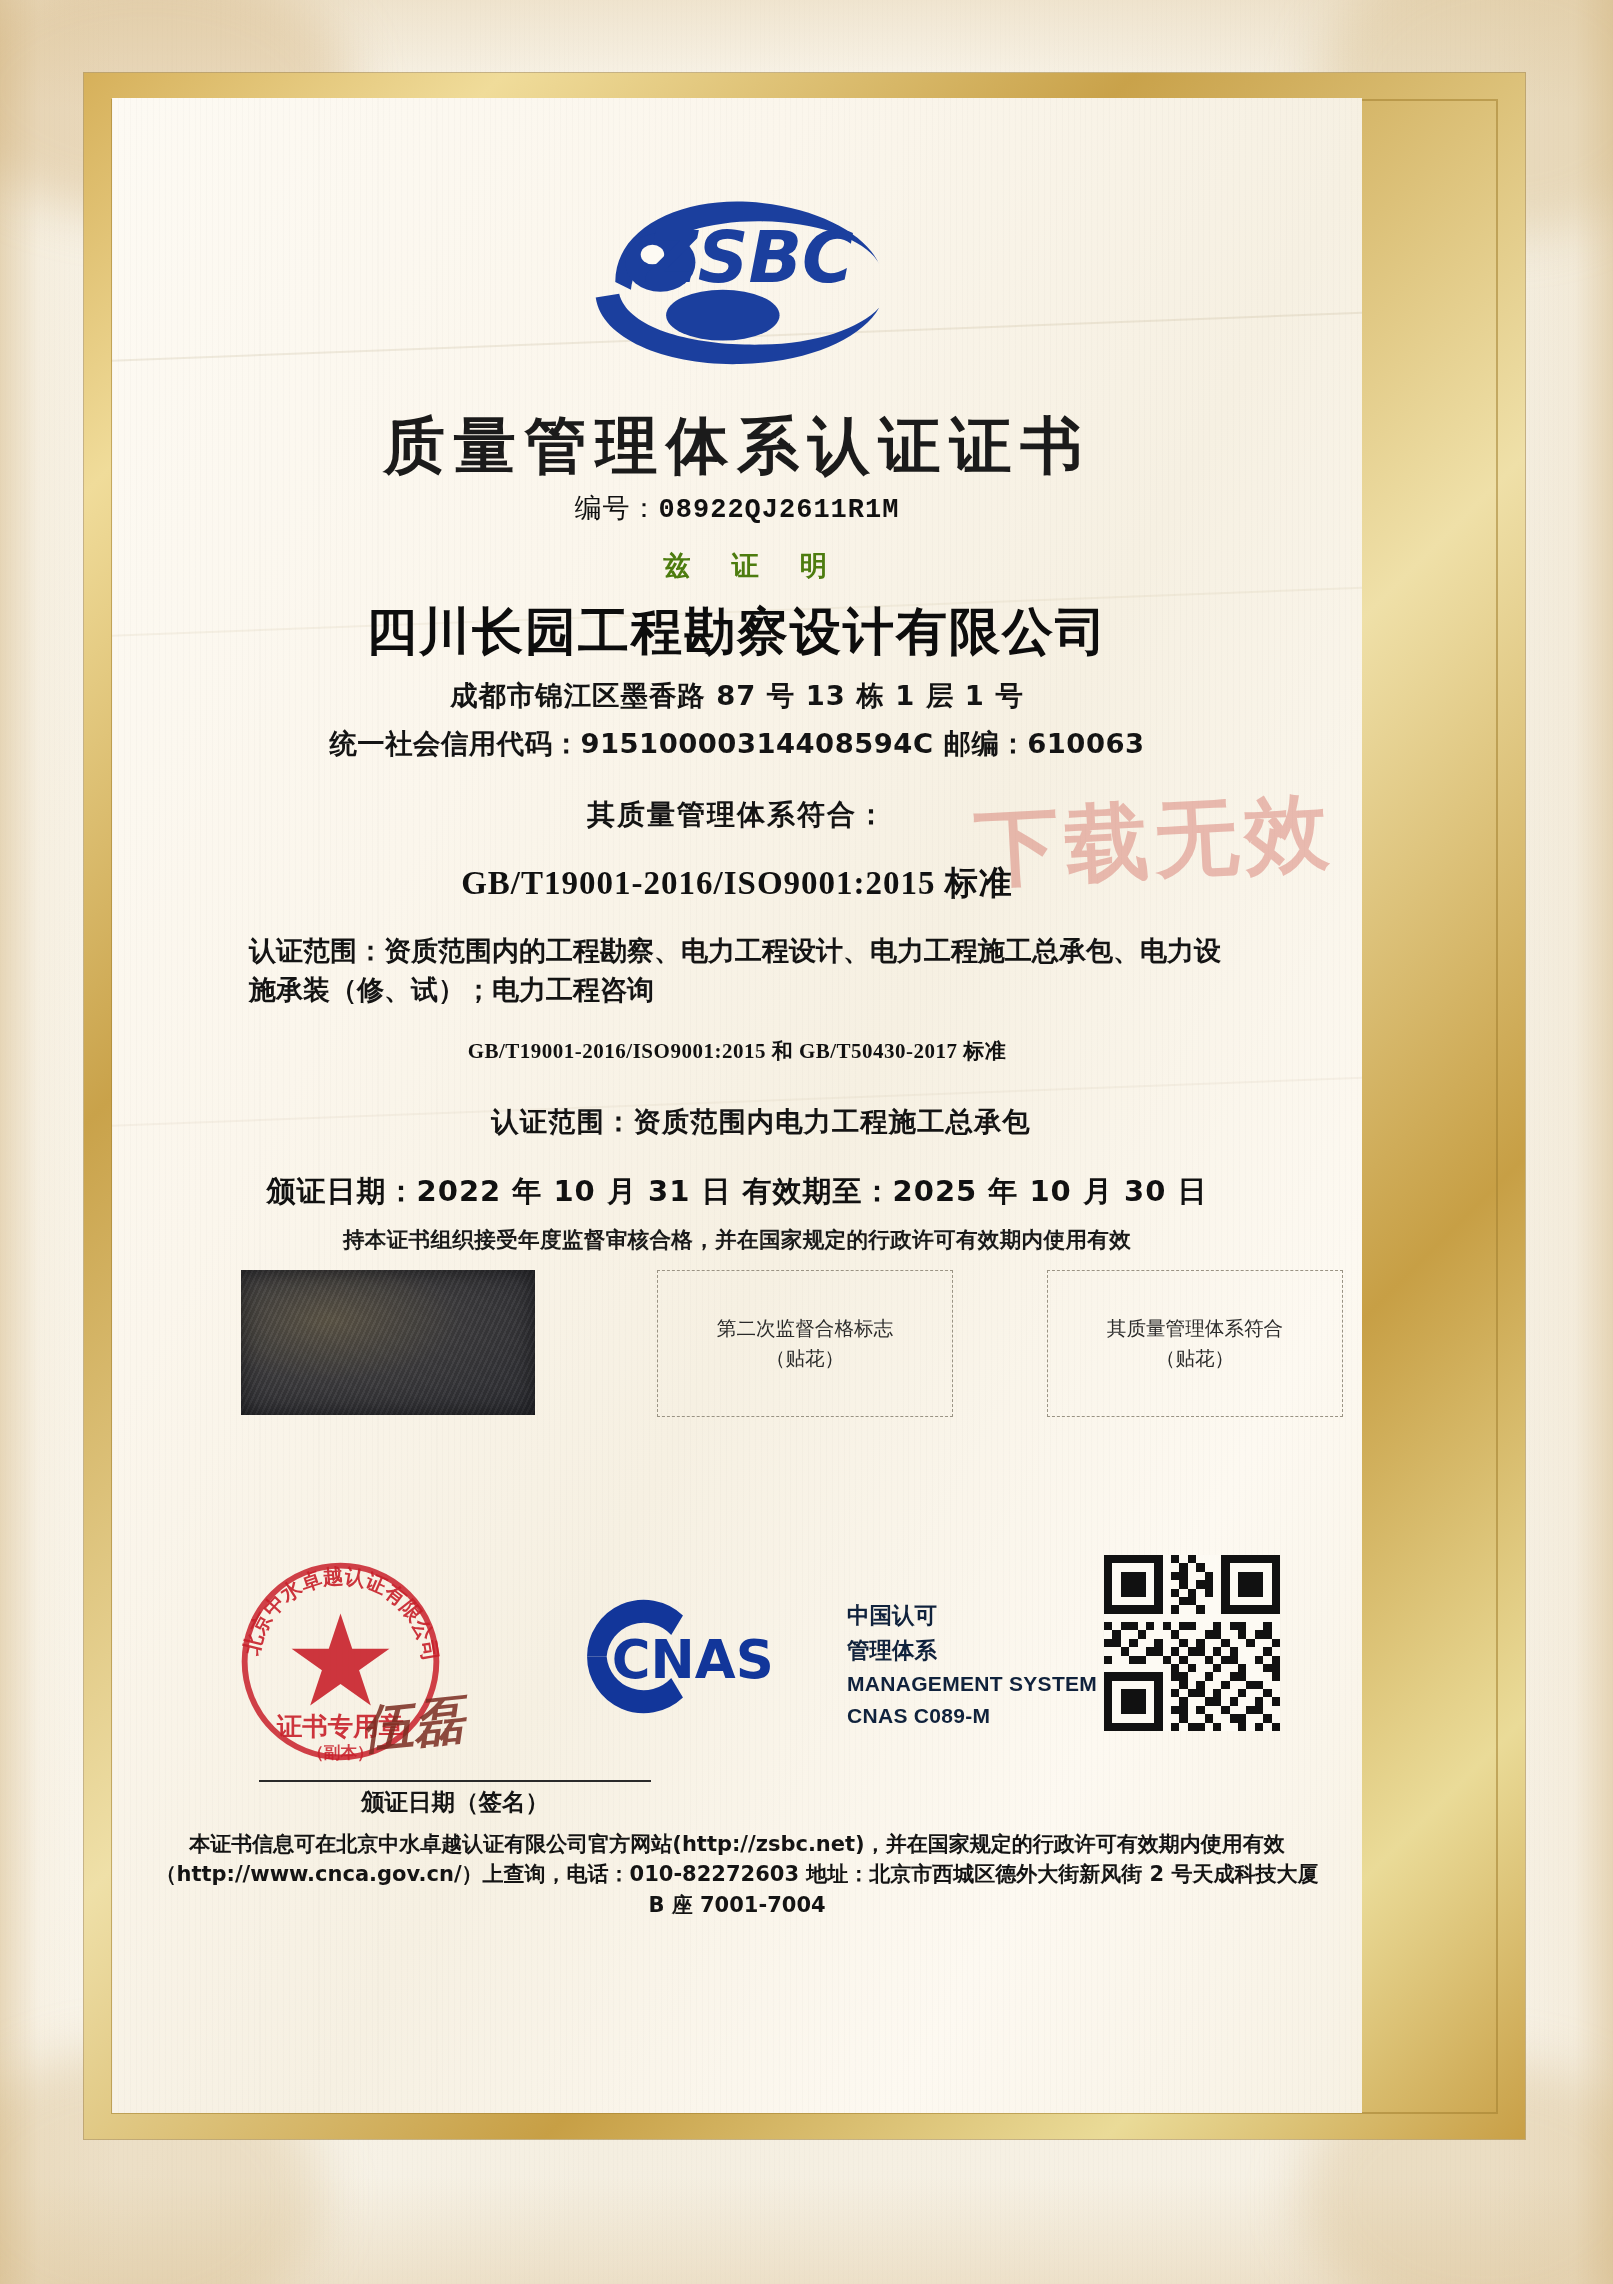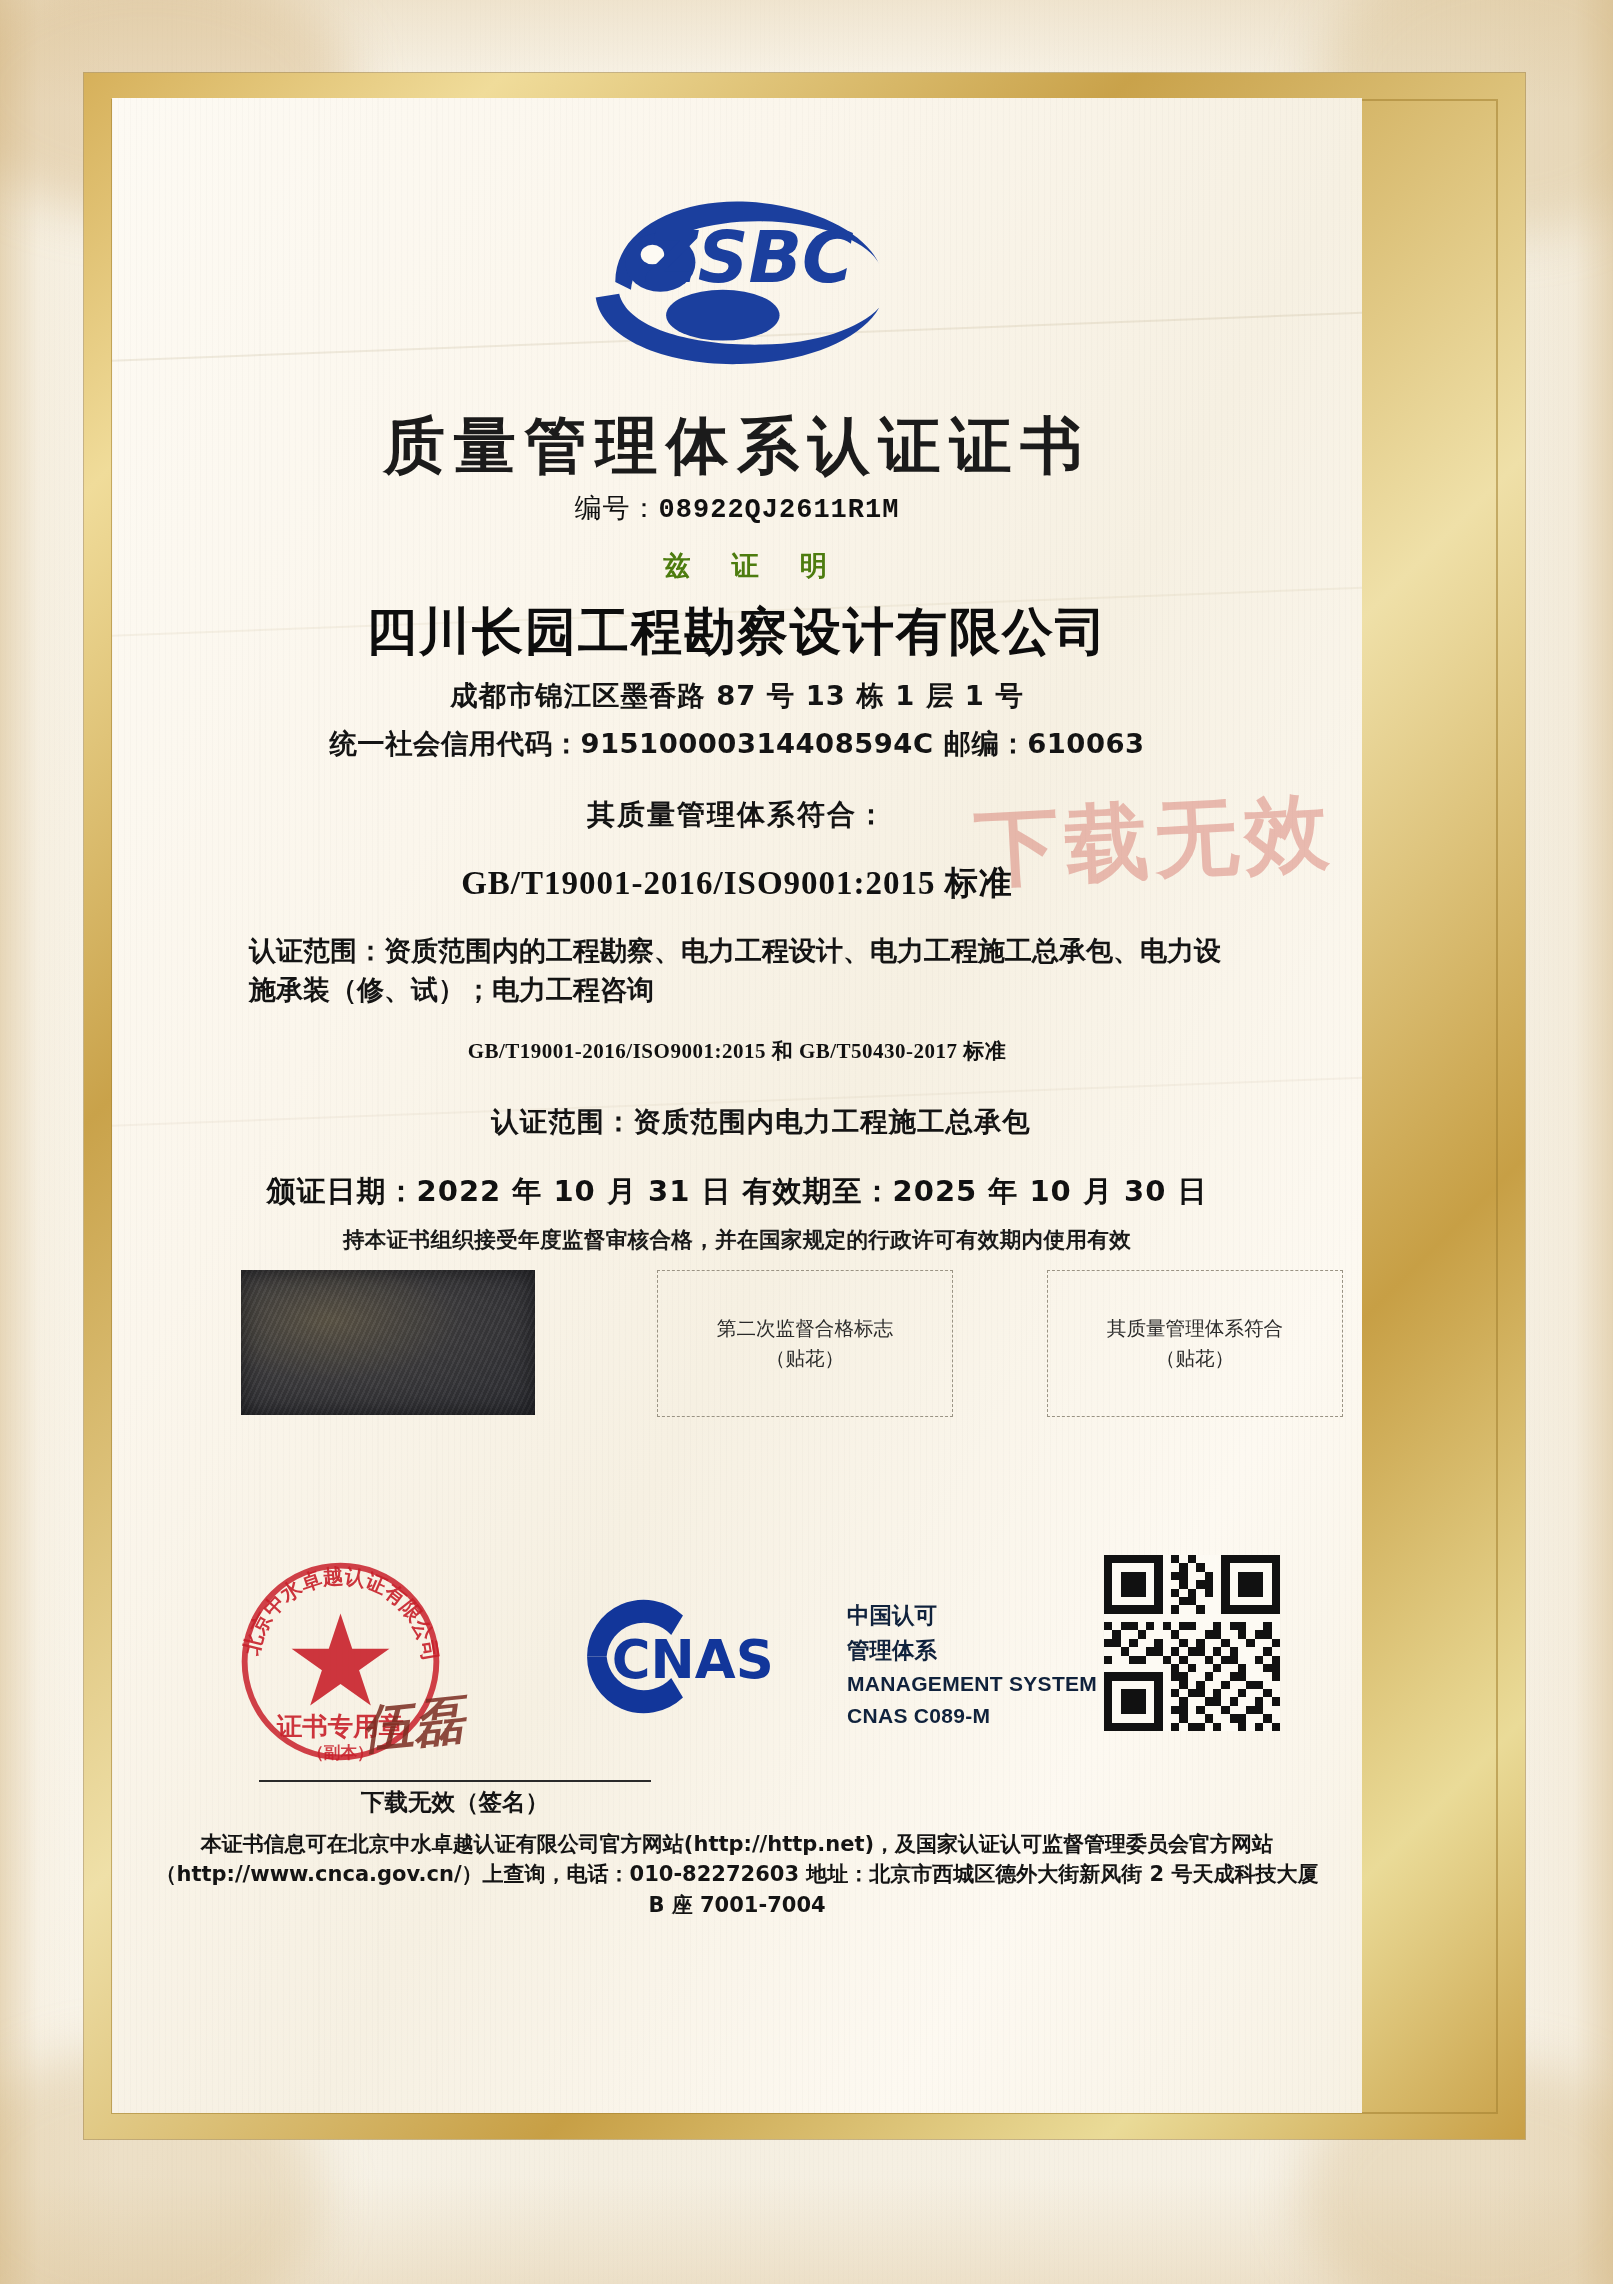--- a/index.html
+++ b/index.html
@@ -241,21 +241,21 @@
           <textPath href="#sealArc" startOffset="4%">北京中水卓越认证有限公司</textPath>
         </text>
         <polygon points="115,66 127,102 165,102 134,124 146,160 115,138 84,160 96,124 65,102 103,102" fill="#c8202a" opacity=".9"></polygon>
         <text x="115" y="190" text-anchor="middle" font-family="DejaVu Sans, sans-serif" font-size="26" font-weight="bold" fill="#c8202a" opacity=".9">证书专用章</text>
         <text x="115" y="214" text-anchor="middle" font-family="DejaVu Sans, sans-serif" font-size="17" font-weight="bold" fill="#c8202a" opacity=".85">（副本）</text>
       </svg>
     </div>
 
     <div class="signature">伍磊</div>
     <div class="sign-line"></div>
-    <div class="sign-label">下载无效（签名）</div>
+    <div class="sign-label">颁证日期（签名）</div>
 
     <div class="cnas">
       <svg viewBox="0 0 220 140" width="216" height="137" aria-hidden="true">
         <path d="M14 70 A58 58 0 0 1 112 28 L100 48 A38 38 0 0 0 34 70 Z" fill="#12369a"></path>
         <path d="M14 70 A58 58 0 0 0 112 112 L100 92 A38 38 0 0 1 34 70 Z" fill="#12369a"></path>
         <text x="122" y="92" text-anchor="middle" font-family="DejaVu Sans, sans-serif" font-size="54" font-weight="bold" fill="#12369a">CNAS</text>
       </svg>
     </div>
     <div class="cnas-text">
       <div>中国认可</div>
@@ -369,20 +369,20 @@
             <rect x="10" y="20" width="2" height="1"></rect>
             <rect x="13" y="20" width="1" height="1"></rect>
           <rect x="16" y="20" width="1" height="1"></rect>
             <rect x="18" y="20" width="1" height="1"></rect>
             <rect x="20" y="20" width="1" height="1"></rect>
         </g>
       </svg>
     </div>
 
     <div class="footer">
-      <div>本证书信息可在北京中水卓越认证有限公司官方网站(http://http.net)，及国家认证认可监督管理委员会官方网站</div>
+      <div>本证书信息可在北京中水卓越认证有限公司官方网站(http://zsbc.net)，并在国家规定的行政许可有效期内使用有效</div>
       <div>（http://www.cnca.gov.cn/）上查询，电话：010-82272603 地址：北京市西城区德外大街新风街 2 号天成科技大厦 B 座 7001-7004</div>
     </div>
 
     <div class="watermark">下载无效</div>
   </div>
 </div>
 
 
 </body></html>

